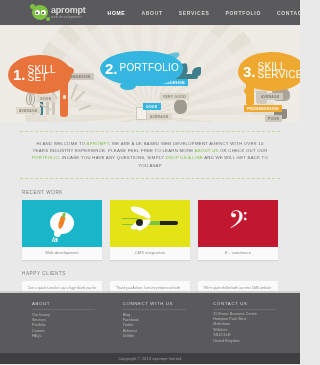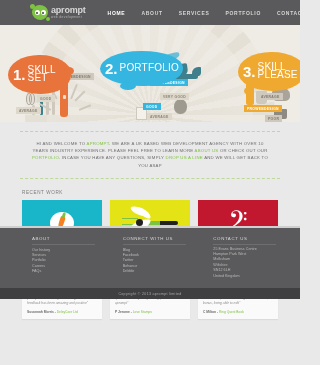--- a/index.html
+++ b/index.html
@@ -2,21 +2,21 @@
 <html><head>
 <meta charset="utf-8">
 <style>
   html,body{margin:0;padding:0;}
   body{
     width:300px;height:365px;overflow:hidden;
     background:#e9e9e9;
     font-family:"Liberation Sans", sans-serif;
     -webkit-font-smoothing:antialiased;
   }
-  .page{position:relative;width:300px;height:299px;background:#e9e9e9;}
+  .page{position:relative;width:300px;height:364px;background:#e9e9e9;}
 
   
   .topbar{
     height:25px;background:#5a5a5c;display:flex;align-items:center;
     box-shadow:0 1px 0 rgba(0,0,0,.15);
   }
   .logo{display:flex;align-items:center;margin-left:32px;}
   .logo-splat{
     position:relative;width:16px;height:15px;
     background:#7dc242;border-radius:48% 52% 45% 55%/50% 45% 55% 50%;
@@ -295,21 +295,21 @@
       <div class="blob">
         <span class="num">2.</span>
         <span class="lbl">PORTFOLIO</span>
       </div>
     </div>
     <div class="badge badge-client">
       <div class="blob">
         <span class="num">3.</span>
         <span class="lbl">
           <span>SKILL</span><br>
-          <span>PLEASE</span>
+          <span>SERVICE</span>
         </span>
       </div>
     </div>
   </div>
 
   <div class="intro">
     <p>
       <span>HI AND WELCOME TO </span><a href="#">APROMPT</a><span>. WE ARE A UK BASED WEB DEVELOPMENT AGENCY  WITH OVER 10 YEARS INDUSTRY EXPERIENCE. PLEASE FEEL FREE TO LEARN MORE </span><a href="#">ABOUT US</a><span> OR CHECK OUT OUR </span><a href="#">PORTFOLIO</a><span>. INCASE YOU HAVE ANY QUESTIONS, SIMPLY </span><a href="#">DROP US A LINE</a><span>  AND WE WILL GET BACK TO YOU ASAP</span>
     </p>
   </div>

